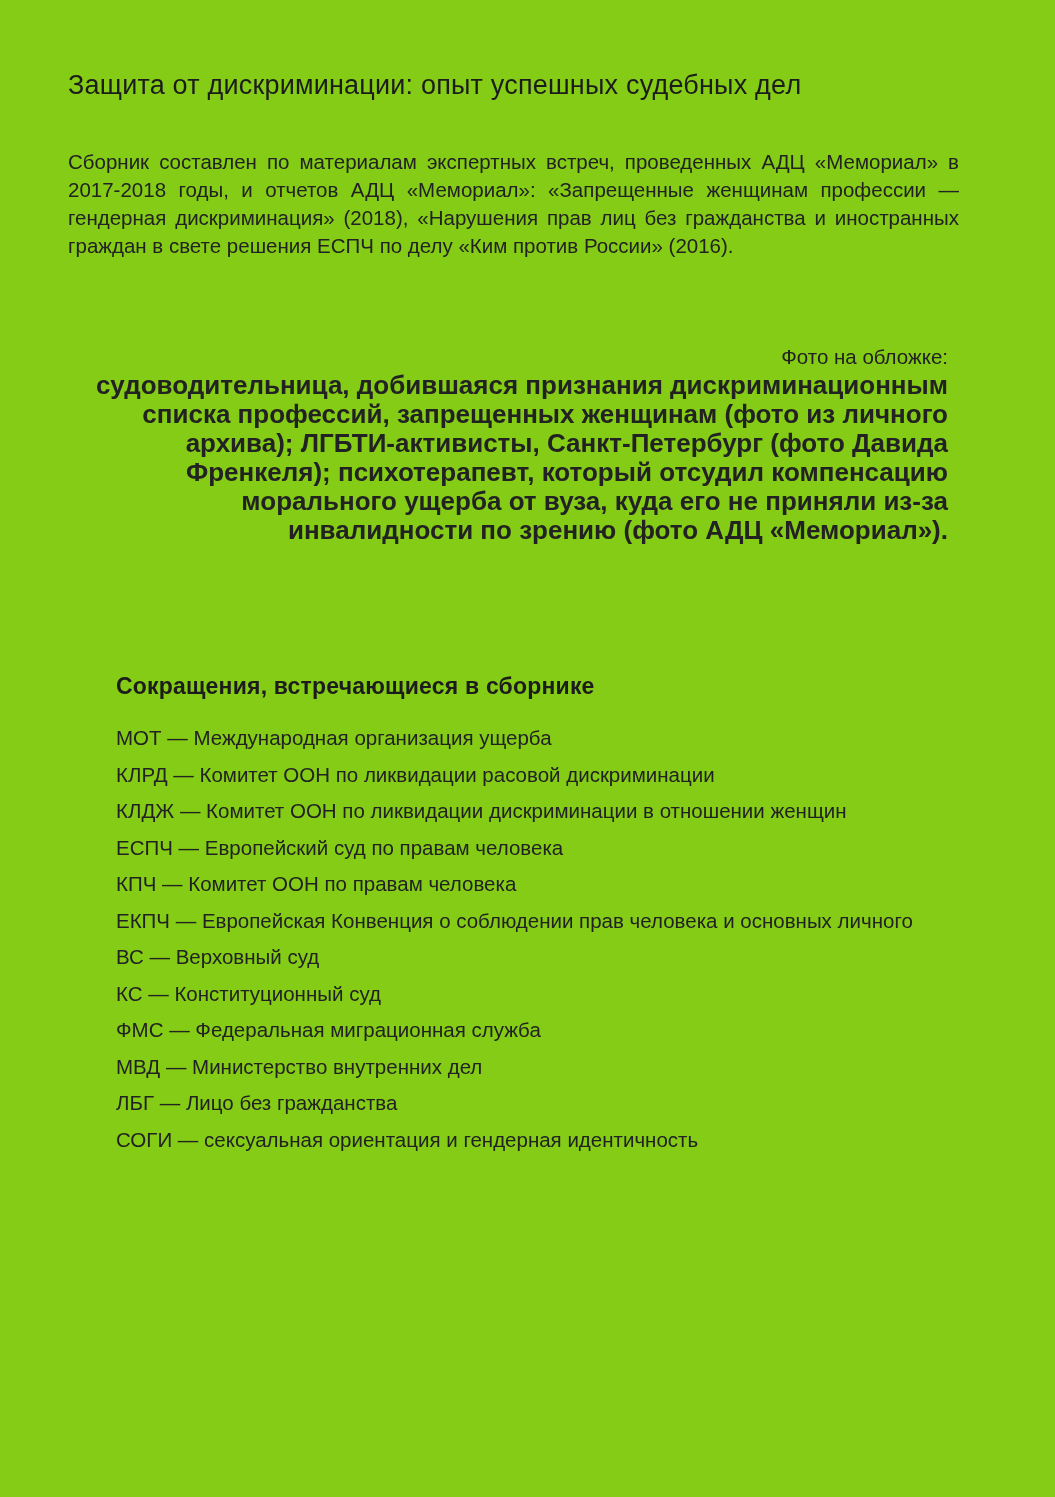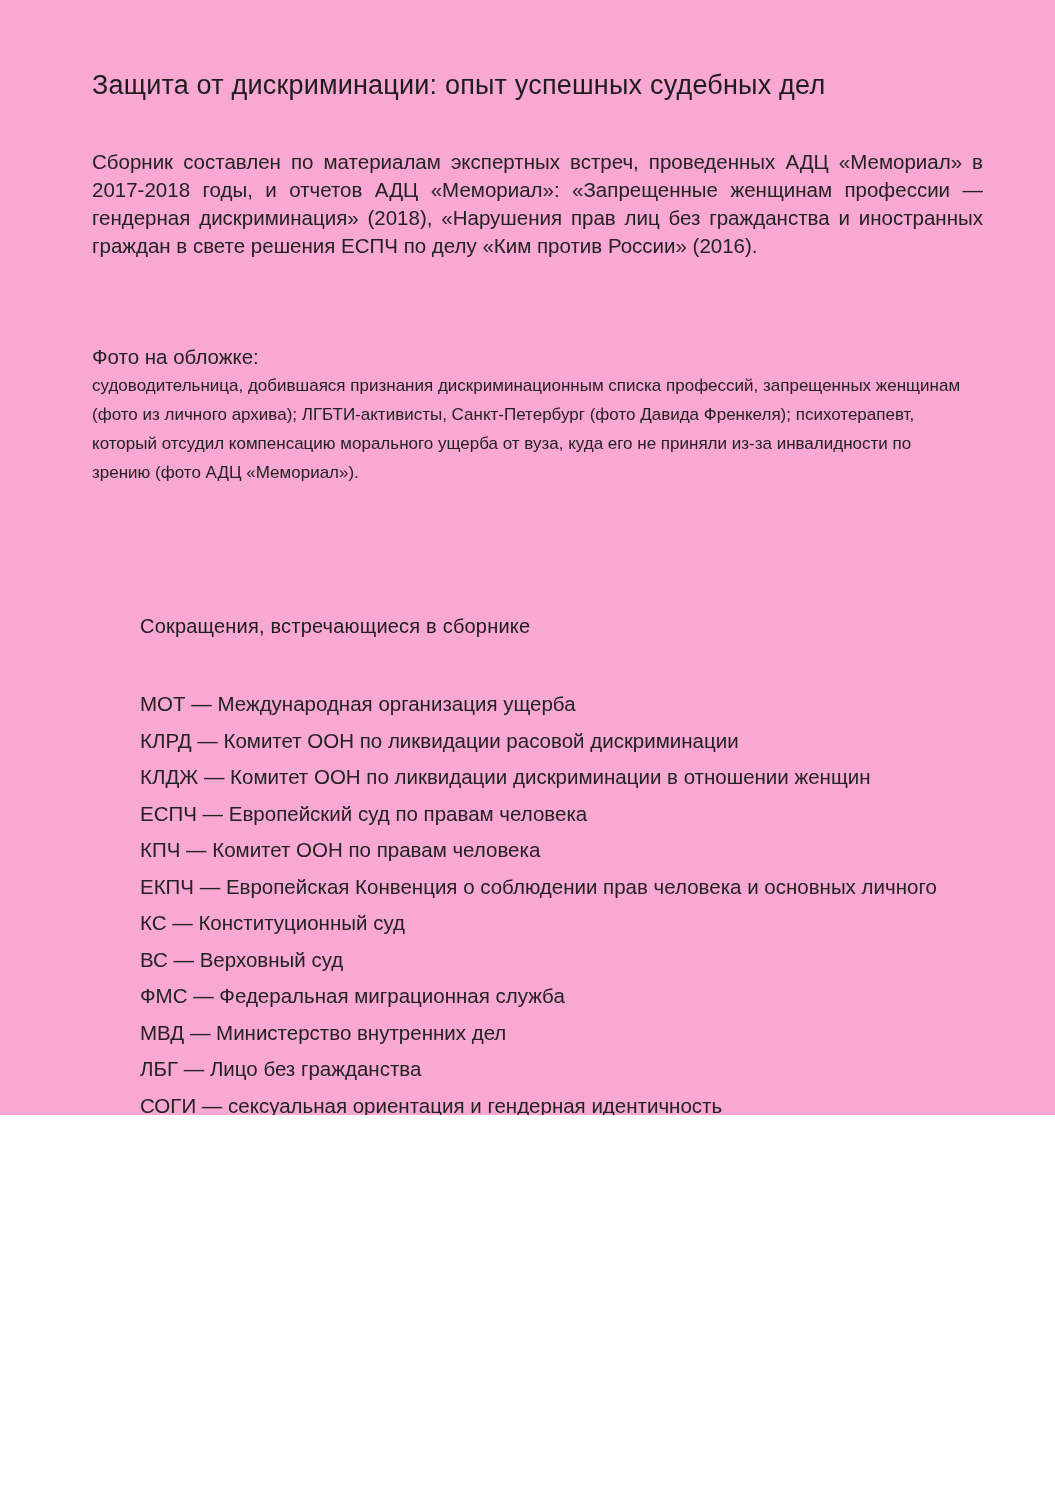--- a/index.html
+++ b/index.html
@@ -5,66 +5,67 @@
 <style>
   * { margin: 0; padding: 0; box-sizing: border-box; }
   html, body {
     background: #ffffff;
     font-family: "Liberation Sans", "DejaVu Sans", sans-serif;
     color: #1c1c1c;
   }
   .page {
     position: relative;
     width: 1055px;
-    height: 1115px;
-    background: #f9a8d4;
-    padding: 70px 82px 0 92px;
+    height: 1497px;
+    background: #84cc16;
+    padding: 70px 82px 0 68px;
     overflow: hidden;
   }
   .title {
     font-size: 27px;
     font-weight: 400;
     letter-spacing: 0.2px;
     color: #1c1c1c;
     margin-bottom: 47px;
   }
   .intro {
     font-size: 20.5px;
     font-weight: 300;
     line-height: 28px;
     text-align: justify;
     color: #222222;
     width: 891px;
   }
   .cover-block {
     margin-top: 82px;
     width: 880px;
+    text-align: right;
   }
   .cover-label {
     font-size: 20.5px;
     font-weight: 300;
     line-height: 29px;
     color: #222222;
   }
   .cover-text {
-    font-size: 17px;
-    font-weight: 400;
+    font-size: 26px;
+    font-weight: 700;
     line-height: 29px;
     color: #222222;
   }
   .abbr-section {
     margin-top: 128px;
     margin-left: 48px;
   }
   .abbr-heading {
-    font-size: 20px;
-    font-weight: 400;
+    font-size: 23px;
+    font-weight: 700;
     letter-spacing: 0.2px;
     color: #1c1c1c;
-    margin-bottom: 48px;
+    margin-bottom: 20px;
   }
   .abbr-list {
     list-style: none;
   }
   .abbr-list li {
     font-size: 20.5px;
     font-weight: 300;
     line-height: 36.5px;
     color: #222222;
     white-space: nowrap;
@@ -86,22 +87,22 @@
 
   <section class="abbr-section">
     <h2 class="abbr-heading">Сокращения, встречающиеся в сборнике</h2>
     <ul class="abbr-list">
       <li>МОТ — Международная организация ущерба</li>
       <li>КЛРД — Комитет ООН по ликвидации расовой дискриминации</li>
       <li>КЛДЖ — Комитет ООН по ликвидации дискриминации в отношении женщин</li>
       <li>ЕСПЧ — Европейский суд по правам человека</li>
       <li>КПЧ — Комитет ООН по правам человека</li>
       <li>ЕКПЧ — Европейская Конвенция о соблюдении прав человека и основных личного</li>
+      <li>ВС — Верховный суд</li>
       <li>КС — Конституционный суд</li>
-      <li>ВС — Верховный суд</li>
       <li>ФМС — Федеральная миграционная служба</li>
       <li>МВД — Министерство внутренних дел</li>
       <li>ЛБГ — Лицо без гражданства</li>
       <li>СОГИ — сексуальная ориентация и гендерная идентичность</li>
     </ul>
   </section>
 
 </div>
 
 </body></html>

